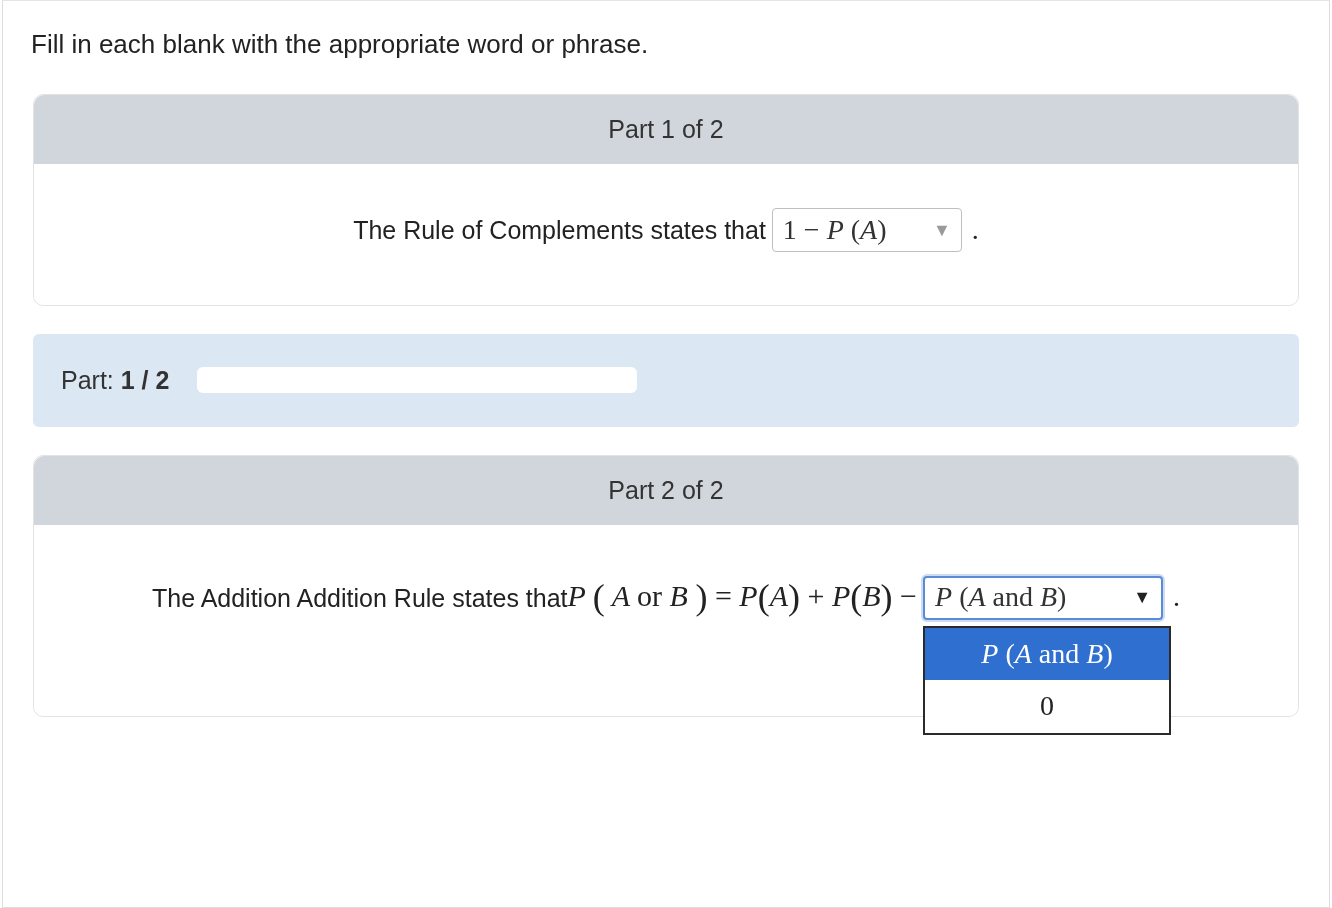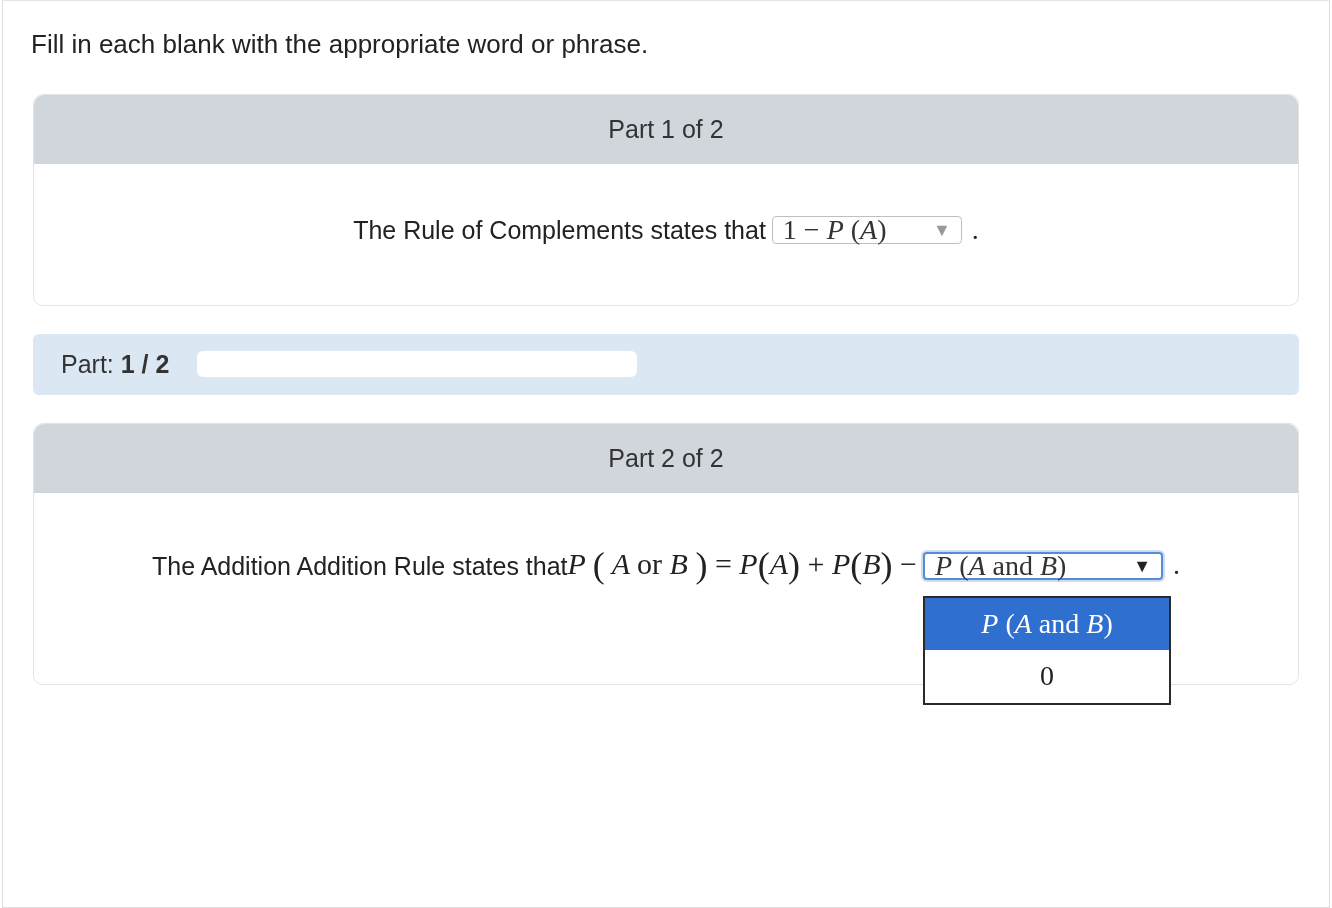--- a/index.html
+++ b/index.html
@@ -46,21 +46,21 @@
     font-size: 25px;
     border-bottom-left-radius: 10px;
     border-bottom-right-radius: 10px;
     line-height: 1.6;
     position: relative;
   }
   .progress-block {
     margin: 28px 30px 0 30px;
     background: #dbe7f3;
     border-radius: 6px;
-    padding: 16px 28px;
+    padding: 32px 28px;
     display: flex;
     align-items: center;
     gap: 28px;
   }
   .progress-label {
     font-size: 25px;
     color: #333;
   }
   .progress-label b {
     font-weight: bold;
@@ -105,21 +105,21 @@
   }
   
   .dropdown {
     display: inline-flex;
     align-items: center;
     border: 1px solid #bfbfbf;
     border-radius: 4px;
     padding: 4px 10px;
     margin: 0 6px;
     min-width: 190px;
-    height: 28px;
+    height: 44px;
     box-sizing: border-box;
     background: #fff;
     justify-content: space-between;
   }
   .dropdown .value {
     font-family: "Times New Roman", Times, serif;
     font-style: italic;
     font-size: 28px;
     color: #333;
   }

